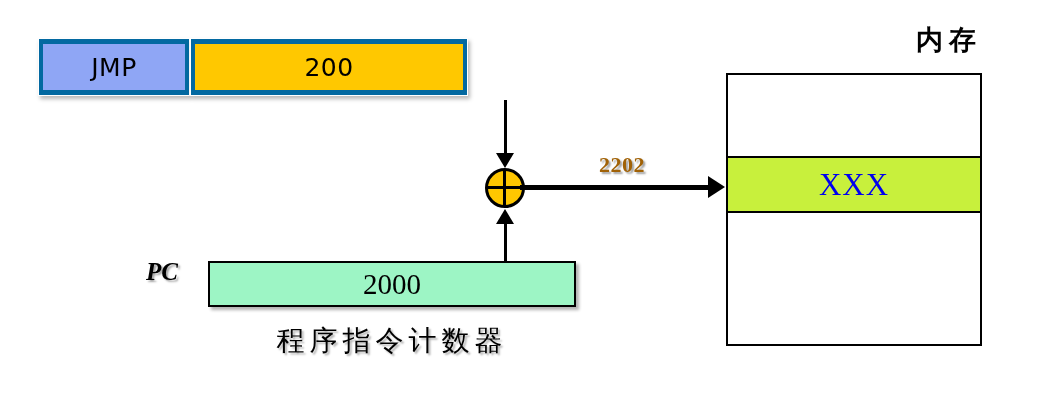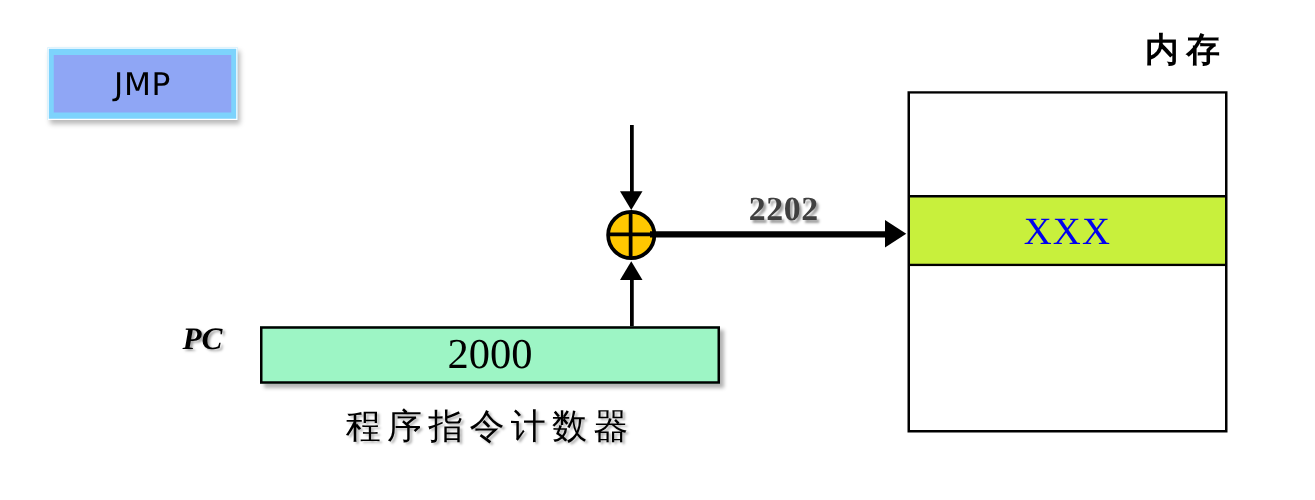--- a/index.html
+++ b/index.html
@@ -26,21 +26,21 @@
   
   .instr-row {
     position: absolute;
     left: 38px;
     top: 38px;
     height: 58px;
     display: flex;
     align-items: stretch;
   }
   .instr-cell {
-    background: #7dd3fc;
+    background: #0369a1;
     border: 1px solid #ffffff;
     box-shadow: 2px 3px 4px rgba(0,0,0,0.28);
     padding: 5px 4px;
     box-sizing: border-box;
     display: flex;
     align-items: center;
     justify-content: center;
   }
   .instr-fill {
     width: 100%;
@@ -124,22 +124,22 @@
     background: #000000;
   }
 
   
   .bus-label {
     position: absolute;
     left: 599px;
     top: 152px;
     font-family: "Liberation Serif", serif;
     font-weight: bold;
-    font-size: 27px;
-    color: #404040;
+    font-size: 22px;
+    color: #a16207;
     text-shadow: 2px 2px 2px rgba(0,0,0,0.38);
     letter-spacing: 0.5px;
   }
 
   
   .pc-label {
     position: absolute;
     left: 146px;
     top: 258px;
     font-family: "Liberation Serif", serif;
@@ -158,21 +158,21 @@
     box-sizing: border-box;
     background: #9DF5C5;
     border: 2px solid #000000;
     box-shadow: 3px 3px 3px rgba(0,0,0,0.30);
     display: flex;
     align-items: center;
     justify-content: center;
   }
   .pc-value {
     font-family: "Liberation Serif", serif;
-    font-size: 34px;
+    font-size: 29px;
     color: #000000;
   }
   .pc-caption {
     position: absolute;
     left: 208px;
     top: 322px;
     width: 368px;
     text-align: center;
     font-family: "DejaVu Serif", serif;
     font-weight: normal;
@@ -231,20 +231,23 @@
 </style>
 </head>
 <body>
 
 <div id="stage">
 
   <div class="instr-row">
     <div class="instr-cell cell-op">
       <div class="instr-fill" style="background:#8FA6F5">JMP</div>
     </div>
+    <div class="instr-cell cell-addr">
+      <div class="instr-fill" style="background:#FFC800">200</div>
+    </div>
   </div>
 
   <div class="vline" style="left:504px; top:100px; height:55px;"></div>
   <div class="arrow-head arrow-down" style="left:496px; top:153px;"></div>
 
   <div class="adder">
     <div class="adder-circle"></div>
     <div class="adder-cross-h"></div>
     <div class="adder-cross-v"></div>
   </div>

